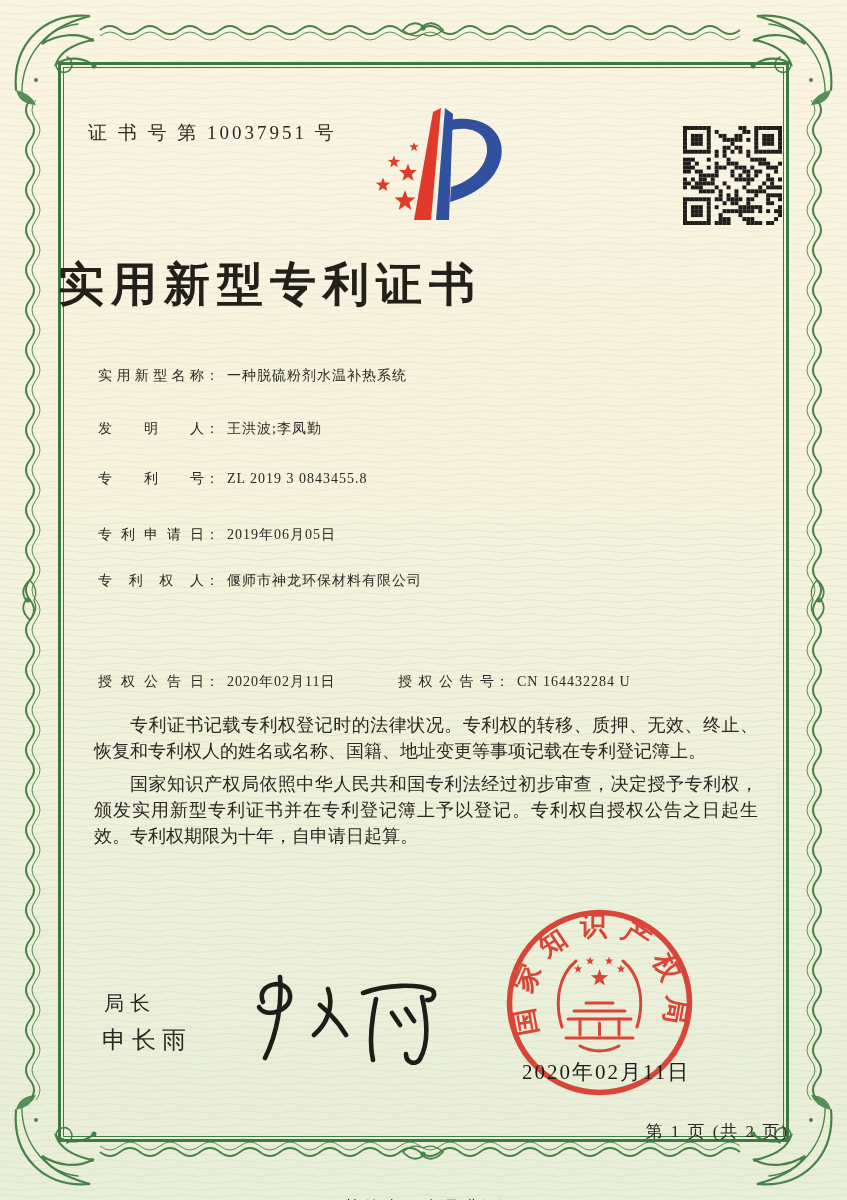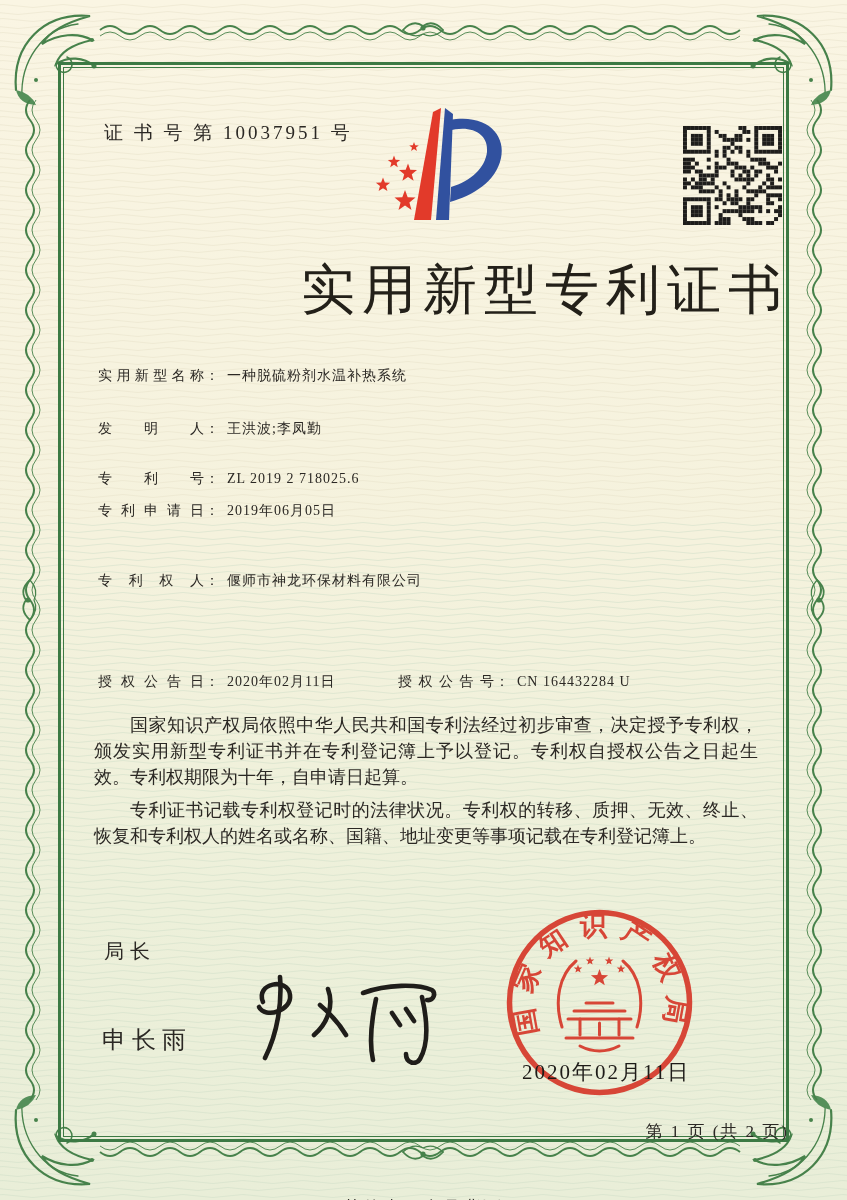--- a/index.html
+++ b/index.html
@@ -5,35 +5,35 @@
   html,body{margin:0;padding:0;background:#ffffff;}
   .page{position:relative;width:847px;height:1200px;overflow:hidden;
         background:linear-gradient(180deg,#faf5e3 0%,#f5f2dd 45%,#edf0da 75%,#e9eed8 100%);
         font-family:"Liberation Serif","DejaVu Serif",serif;color:#2b2824;}
   svg{display:block}
   .waves{position:absolute;left:0;top:0;width:847px;height:1200px;}
   .ornament{position:absolute;left:0;top:0;width:847px;height:1200px;pointer-events:none;}
   .frame{position:absolute;inset:62px 58px 58px 58px;border:3px solid #3c7a44;}
   .frame::after{content:"";position:absolute;inset:2px;border:1px solid #3c7a44;}
   .content{position:absolute;inset:62px 58px 58px 58px;}
-  .certno{position:absolute;left:46px;top:58px;font-size:19px;letter-spacing:3px;}
+  .certno{position:absolute;left:30px;top:58px;font-size:19px;letter-spacing:3px;}
   .logo{position:absolute;left:290px;top:44px;width:160px;height:120px;}
   .qr{position:absolute;left:625px;top:64px;width:99px;height:99px;}
-  .title{position:absolute;left:0;right:0;top:192px;text-align:right;
-         font-size:54px;font-weight:normal;letter-spacing:7px;color:#232019;}
+  .title{position:absolute;left:0;right:0;top:192px;text-align:left;
+         font-size:46px;font-weight:bold;letter-spacing:7px;color:#232019;}
   .row{position:absolute;left:40px;right:30px;font-size:14px;white-space:nowrap;}
   .flabel{display:inline-block;width:106px;text-align:justify;text-align-last:justify;vertical-align:baseline;}
   .colon{display:inline-block;margin:0 8px 0 1px;}
   .fvalue{letter-spacing:1px;}
   .grp2{position:absolute;left:300px;top:0;}
   .grp2 .flabel{width:96px;}
-  .r0{top:305px}.r1{top:358px}.r2{top:408px}.r3{top:440px}.r4{top:510px}.r5{top:559px}.r6{top:611px}
+  .r0{top:305px}.r1{top:358px}.r2{top:408px}.r3{top:464px}.r4{top:510px}.r5{top:559px}.r6{top:611px}
   .paras{position:absolute;left:36px;top:650px;width:664px;font-size:18px;line-height:26px;text-align:justify;}
   .paras p{margin:0 0 7px 0;text-indent:2em;}
-  .signer-title{position:absolute;left:46px;top:876px;font-size:20px;letter-spacing:6px;}
+  .signer-title{position:absolute;left:46px;top:928px;font-size:20px;letter-spacing:6px;}
   .signer-name{position:absolute;left:44px;top:962px;font-size:24px;letter-spacing:6px;}
   .signature{position:absolute;left:177px;top:908px;width:208px;height:95px;}
   .seal{position:absolute;left:444px;top:843px;width:195px;height:195px;opacity:.93;}
   .sealtext{font-size:27px;font-weight:bold;letter-spacing:12px;fill:#d63a2b;
             font-family:"Liberation Serif","DejaVu Serif",serif;}
   .sealdate{position:absolute;left:464px;top:996px;font-size:21px;letter-spacing:2px;color:#1d1b18;}
   .pageinfo{position:absolute;left:0;right:0;top:1058px;text-align:right;font-size:17px;letter-spacing:2px;}
   .backnote{position:absolute;left:0;right:0;top:1156px;text-align:center;font-size:17px;letter-spacing:3px;color:#33312c;margin-top:40px;}
 </style>
 </head>
@@ -569,38 +569,38 @@
 
     <div class="title">实用新型专利证书</div>
 
     <div class="row r0">
       <span class="flabel">实用新型名称</span><span class="colon">：</span><span class="fvalue">一种脱硫粉剂水温补热系统</span>
     </div>
     <div class="row r1">
       <span class="flabel">发明人</span><span class="colon">：</span><span class="fvalue">王洪波;李凤勤</span>
     </div>
     <div class="row r2">
-      <span class="flabel">专利号</span><span class="colon">：</span><span class="fvalue">ZL 2019 2 718025.6</span>
+      <span class="flabel">专利号</span><span class="colon">：</span><span class="fvalue">ZL 2019 3 0843455.8</span>
     </div>
     <div class="row r3">
       <span class="flabel">专利申请日</span><span class="colon">：</span><span class="fvalue">2019年06月05日</span>
     </div>
     <div class="row r4">
       <span class="flabel">专利权人</span><span class="colon">：</span><span class="fvalue">偃师市神龙环保材料有限公司</span>
     </div>
     <div class="row r6">
       <span class="flabel">授权公告日</span><span class="colon">：</span><span class="fvalue">2020年02月11日</span>
       <span class="grp2">
         <span class="flabel">授权公告号</span><span class="colon">：</span><span class="fvalue">CN 164432284 U</span>
       </span>
     </div>
 
     <div class="paras">
+      <p>专利证书记载专利权登记时的法律状况。专利权的转移、质押、无效、终止、恢复和专利权人的姓名或名称、国籍、地址变更等事项记载在专利登记簿上。</p>
       <p>国家知识产权局依照中华人民共和国专利法经过初步审查，决定授予专利权，颁发实用新型专利证书并在专利登记簿上予以登记。专利权自授权公告之日起生效。专利权期限为十年，自申请日起算。</p>
-      <p>专利证书记载专利权登记时的法律状况。专利权的转移、质押、无效、终止、恢复和专利权人的姓名或名称、国籍、地址变更等事项记载在专利登记簿上。</p>
     </div>
 
     <div class="signer-title">局长</div>
     <div class="signer-name">申长雨</div>
 
     <svg class="signature" viewBox="0 0 208 95">
       <g fill="none" stroke="#1f1d1a" stroke-width="4.6" stroke-linecap="round" stroke-linejoin="round">
         <path d="M28,32 C20,13 53,7 55,25 C57,41 30,49 24,37"></path>
         <path d="M45,7 C47,32 43,62 30,88"></path>
         <path d="M93,19 C99,35 93,53 79,65"></path>

